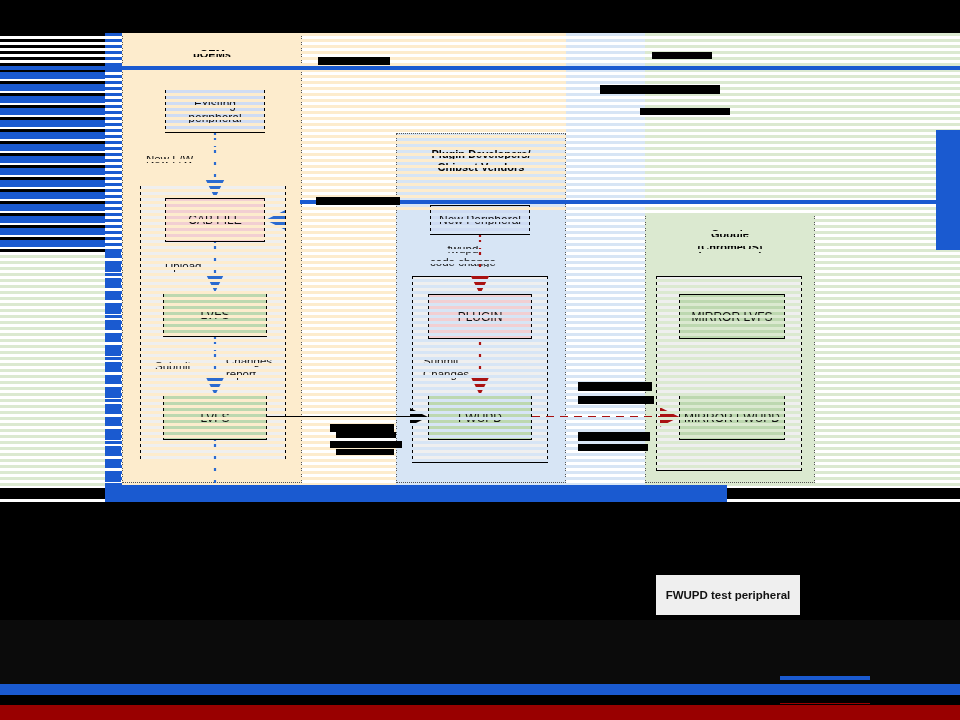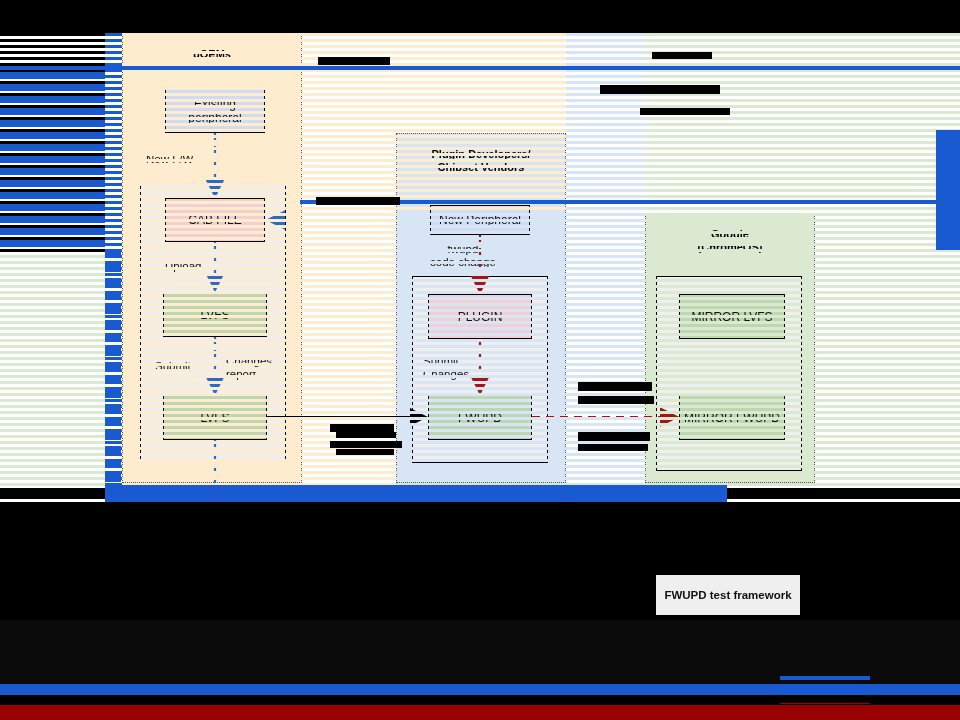--- a/index.html
+++ b/index.html
@@ -779,15 +779,15 @@
       <div class="band" style="left: 0px; top: 684px; width: 960px; height: 11px; background: rgb(26, 90, 208);"></div>
       <div class="band" style="left: 780px; top: 676px; width: 90px; height: 4px; background: rgb(26, 90, 208);"></div>
       <div class="band" style="left: 845px; top: 684px; width: 30px; height: 12px; background: rgb(26, 90, 208);"></div>
       <div class="band" style="left: 0px; top: 695px; width: 960px; height: 10px; background: rgb(0, 0, 0);"></div>
       <div class="band" style="left: 0px; top: 705px; width: 960px; height: 15px; background: rgb(153, 0, 0);"></div>
       <div class="band" style="left: 780px; top: 700px; width: 90px; height: 4px; background: rgb(153, 0, 0);"></div>
       <div class="band" style="left: 845px; top: 705px; width: 30px; height: 12px; background: rgb(153, 0, 0);"></div>
       <div class="band" style="left: 0px; top: 697px; width: 960px; height: 6px; background: rgb(0, 0, 0);"></div>
     </div>
 
-  <div class="node n-grey" id="nd9" style="z-index: 40; background: rgb(239, 239, 239); left: 656px; top: 575px; width: 144px; height: 40px; white-space: pre-line; border: none; font-weight: bold; font-size: 11.5px;">FWUPD test framework</div>
+  <div class="node n-grey" id="nd9" style="z-index: 40; background: rgb(239, 239, 239); left: 656px; top: 575px; width: 144px; height: 40px; white-space: pre-line; border: none; font-weight: bold; font-size: 11.5px;">FWUPD test peripheral</div>
 
 </div>
 
 </body></html>

